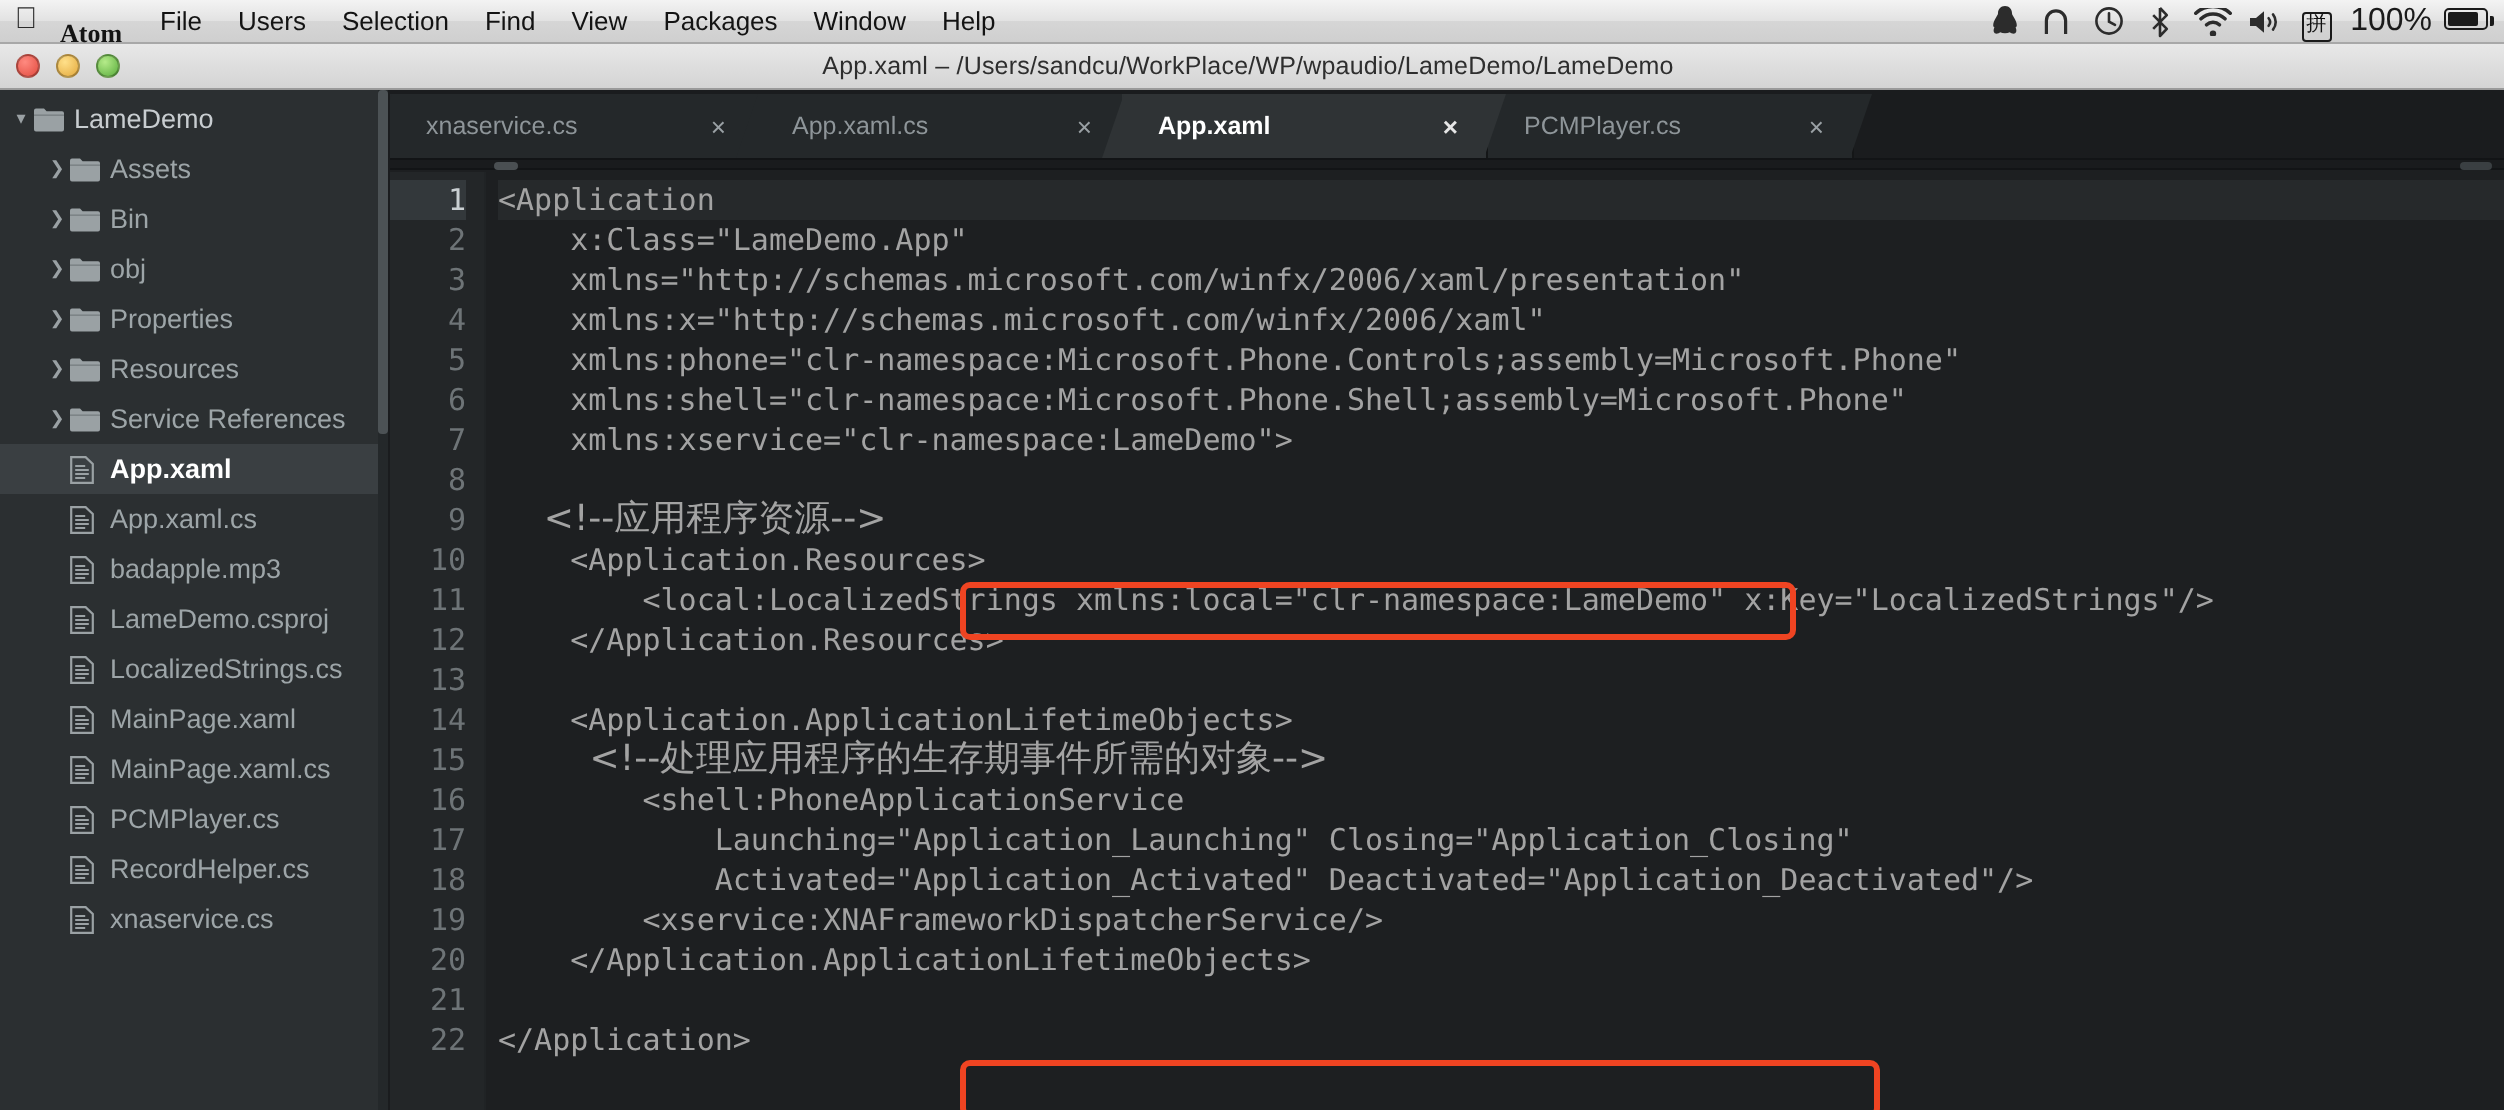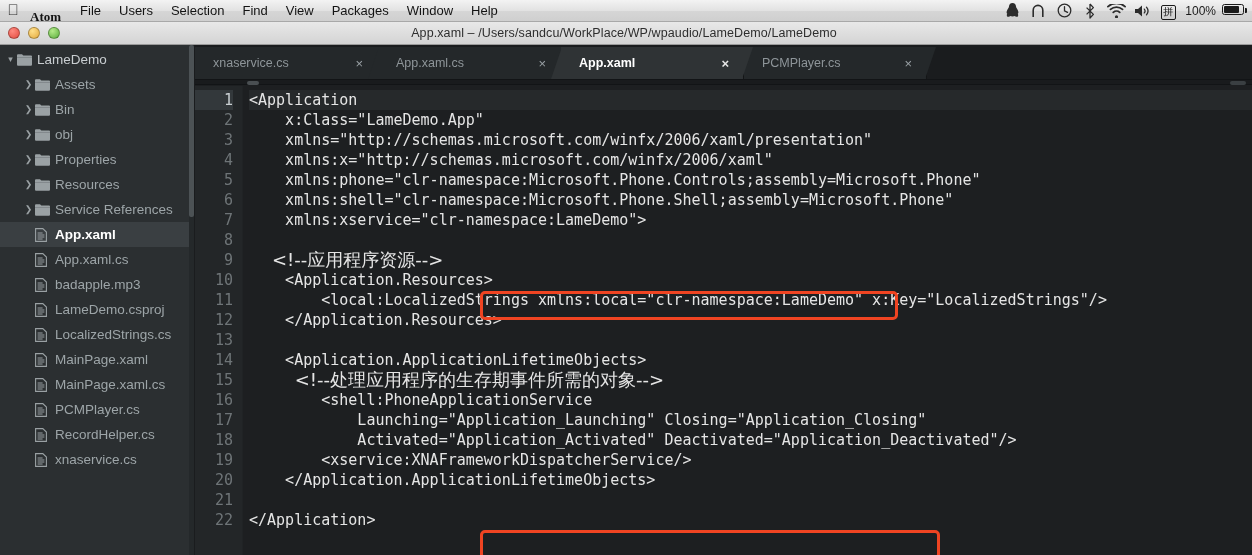--- a/index.html
+++ b/index.html
@@ -26,21 +26,21 @@
   .menu-item.app-name { font-weight: bold; padding: 12px 10px 0 4px; font-family: Liberation Serif, serif; }
   .menubar-right {
     margin-left: auto; display: flex; align-items: center; gap: 0px;
     padding-right: 6px;
   }
   .status-icon {
     width: 26px; text-align: center; font-size: 13px; color: #2c2c2c;
     line-height: 21px;
   }
   .status-icon svg { display: block; margin: 0 auto; }
-  .battery-pct { font-size: 12px; padding: 0 4px; color: #1a1a1a; }
+  .battery-pct { font-size: 16px; padding: 0 4px; color: #1a1a1a; }
   .ime-box {
     display: inline-block; width: 15px; height: 15px;
     border: 1.5px solid #1a1a1a; border-radius: 2px;
     font-size: 10px; line-height: 12px; text-align: center;
     color: #111; font-family: "DejaVu Sans", sans-serif;
   }
   .battery-shape {
     width: 22px; height: 11px; border: 1.5px solid #1a1a1a; border-radius: 2.5px;
     position: relative; display: inline-block;
   }
@@ -171,21 +171,21 @@
   .gutter {
     width: 48px; flex: 0 0 48px; background: #232628;
     text-align: right; padding-right: 9px; padding-top: 4px;
     color: #6e7477; user-select: none;
     border-right: 1px solid #202325;
   }
   .gutter .ln { height: 20px; }
   .gutter .ln.cur { background: #33383b; color: #c9cfd2; }
   .code-lines {
     flex: 1; padding-top: 4px; padding-left: 6px;
-    color: #e5e5e5; white-space: pre; position: relative;
+    color: #a3a3a3; white-space: pre; position: relative;
   }
   .code-lines .cl { height: 20px; }
   .code-lines .cl.cur { background: #26292b; }
   .zh { font-family: "DejaVu Sans", "Liberation Sans", sans-serif; font-size: 18px; }
 
   
   .annot {
     position: absolute; border: 3px solid #ef4422; border-radius: 5px;
     pointer-events: none;
   }

